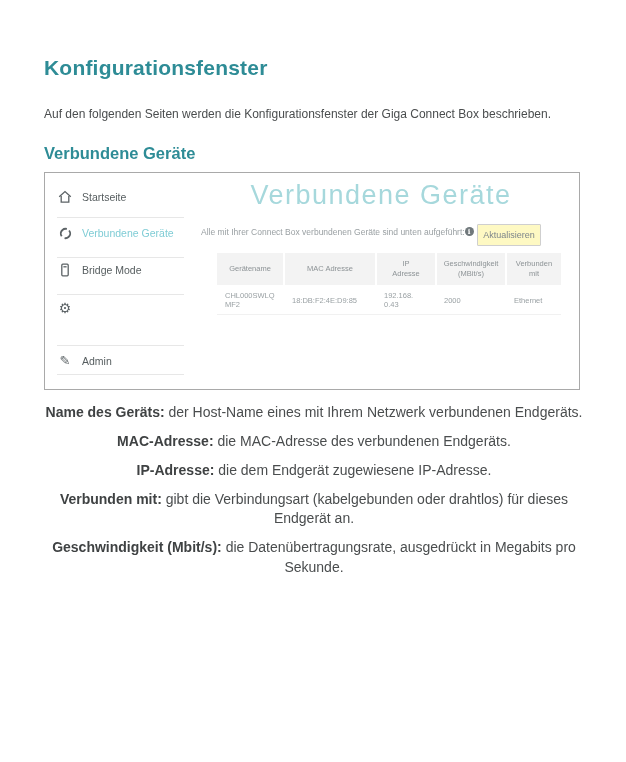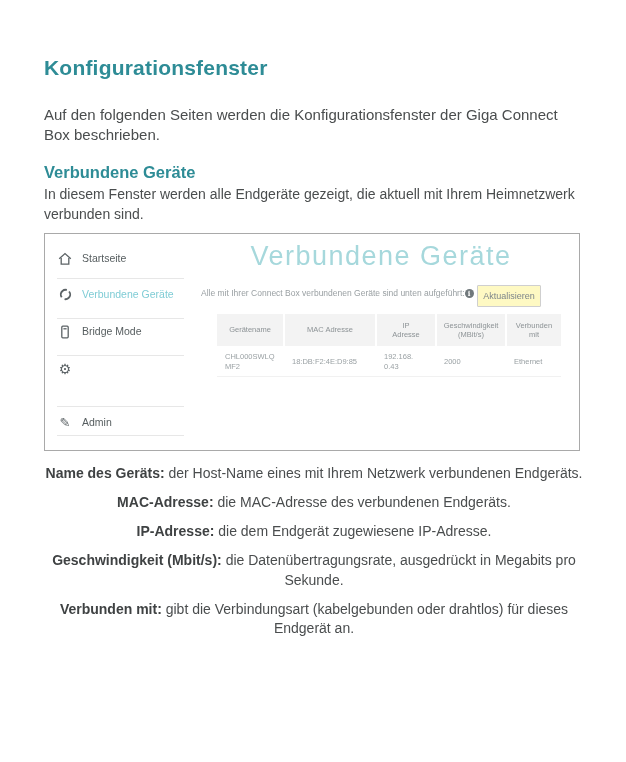--- a/index.html
+++ b/index.html
@@ -12,21 +12,21 @@
   html,body{background:#fff;}
   body{
     width:626px;height:762px;position:relative;overflow:hidden;
     font-family:"Liberation Sans","DejaVu Sans",sans-serif;
     color:var(--body-text);
   }
   .page{position:absolute;left:44px;top:56px;width:540px;}
   h1.doc-heading{
     font-size:21px;font-weight:600;color:var(--accent);letter-spacing:.2px;
   }
-  p.doc-intro{margin-top:25px;font-size:15px;line-height:19.5px;}
+  p.doc-intro{margin-top:25px;font-size:12px;line-height:19.5px;}
   h2.section-heading{
     margin-top:19px;font-size:16.5px;font-weight:600;color:var(--accent);
   }
   p.section-intro{margin-top:3px;font-size:14px;line-height:19.5px;}
 
   
   .shot{
     position:relative;margin-top:9px;width:536px;height:218px;
     border:1px solid #a9a9a9;background:#fff;
   }
@@ -92,21 +92,20 @@
 <body>
 
 <div class="page">
 
   <h1 class="doc-heading">Konfigurationsfenster</h1>
 
   <p class="doc-intro">Auf den folgenden Seiten werden die Konfigurationsfenster der Giga Connect Box beschrieben.</p>
 
   <h2 class="section-heading">Verbundene Geräte</h2>
 
-  <p class="section-intro">In diesem Fenster werden alle Endgeräte gezeigt, die aktuell mit Ihrem Heimnetzwerk verbunden sind.</p>
 
   <div class="shot">
 
     <div class="sb-item" style="top:14px">
       <span class="ic">
         <svg width="16" height="16" viewBox="0 0 16 16" fill="none" stroke="#5c6366" stroke-width="1.3">
           <path d="M2.2 7.8 L8 2.6 L13.8 7.8"></path>
             <path d="M4.2 7 V13.2 H11.8 V7"></path>
         </svg>
       </span>
@@ -183,17 +182,17 @@
           </tr>
         </tbody>
       </table>
     </div>
   </div>
 
   <div class="defs">
     <p><b>Name des Geräts:</b> <span>der Host-Name eines mit Ihrem Netzwerk verbundenen Endgeräts.</span></p>
     <p><b>MAC-Adresse:</b> <span>die MAC-Adresse des verbundenen Endgeräts.</span></p>
     <p><b>IP-Adresse:</b> <span>die dem Endgerät zugewiesene IP-Adresse.</span></p>
+    <p><b>Verbunden mit:</b> <span>gibt die Verbindungsart (kabelgebunden oder drahtlos) für dieses Endgerät an.</span></p>
     <p><b>Geschwindigkeit (Mbit/s):</b> <span>die Datenübertragungsrate, ausgedrückt in Megabits pro Sekunde.</span></p>
-    <p><b>Verbunden mit:</b> <span>gibt die Verbindungsart (kabelgebunden oder drahtlos) für dieses Endgerät an.</span></p>
   </div>
 
 </div>
 
 </body></html>

